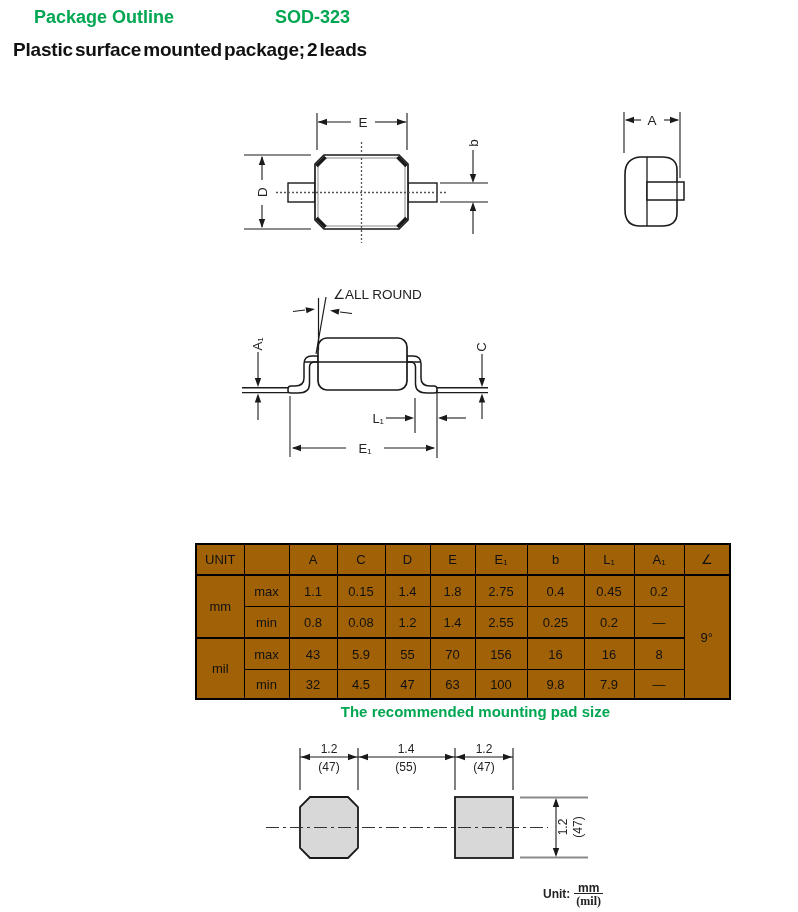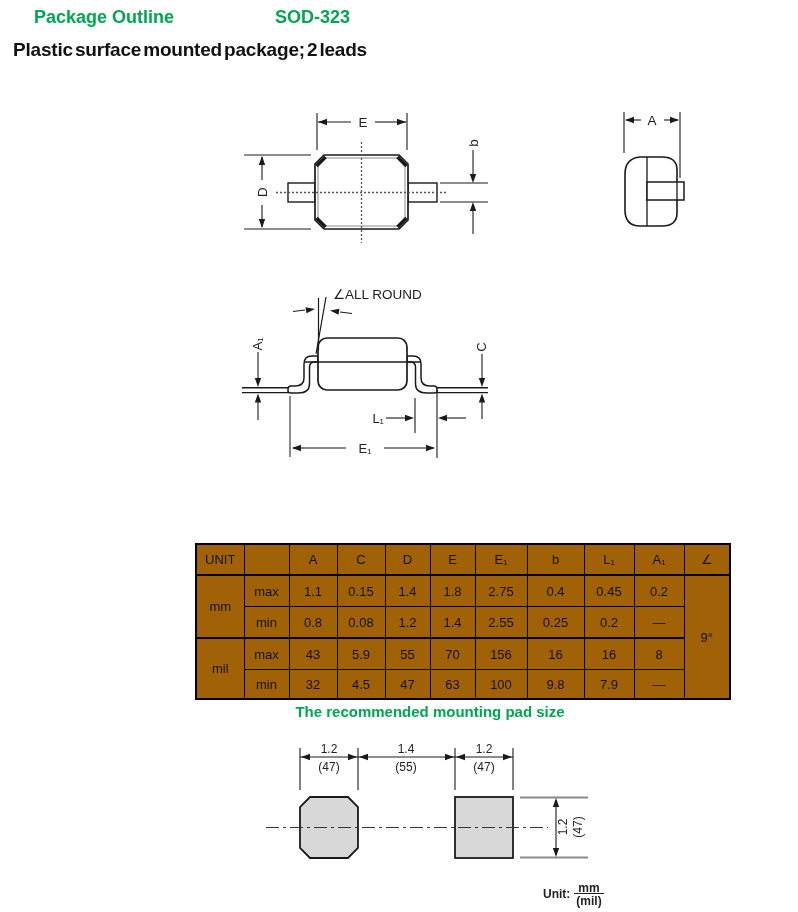--- a/index.html
+++ b/index.html
@@ -23,27 +23,27 @@
     font-size:13px;color:#111;padding:0;
   }
   table.dims{border:2px solid #000;}
   tr.hdr td{border-bottom:2px solid #000;height:29px;}
   tr.r1 td{height:30px;}
   tr.r2 td{height:30px;}
   tr.r3 td{height:30px;border-top:2px solid #000;}
   tr.r4 td{height:28px;}
   td.angle-cell{font-size:14px;}
   
-  .pad-title{left:230px;top:703px;width:360px;text-align:center;
+  .pad-title{left:230px;top:703px;width:360px;text-align:right;
              font-size:15px;font-weight:bold;}
   
   .unit-wrap{left:543px;top:882px;font-size:12px;font-weight:bold;color:#222;}
   .unit-wrap .frac{display:inline-block;text-align:center;vertical-align:middle;
                    margin-left:4px;line-height:1.05;}
-  .unit-wrap .den{border-top:1.5px solid #222;padding:0 2px;}
+  .unit-wrap .den{border-top:1.5px solid #222;padding:0 2px;font-family:Liberation Serif, serif;}
   svg text{font-family:"Liberation Sans","DejaVu Sans",sans-serif;fill:#222;}
 </style>
 </head>
 <body>
 
 <div class="abs h-title green">Package Outline</div>
 <div class="abs h-pkg green">SOD-323</div>
 <div class="abs h-sub">Plastic surface mounted package; 2 leads</div>
 
 <svg class="abs" style="left:0;top:0;" width="798" height="912" viewBox="0 0 798 912">

